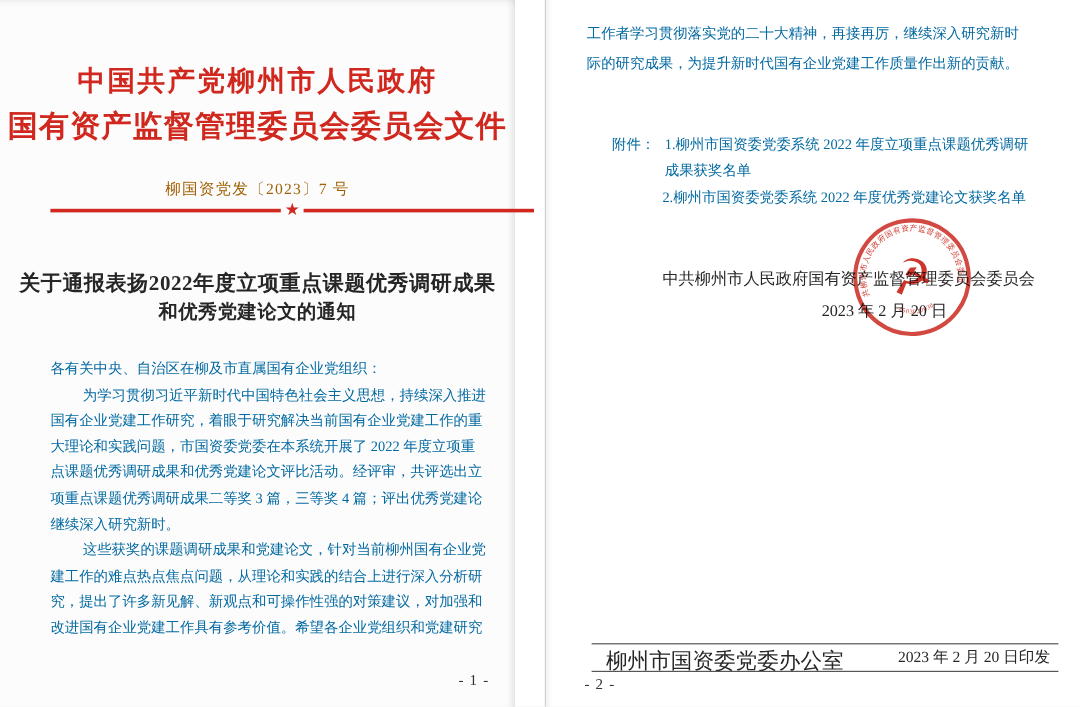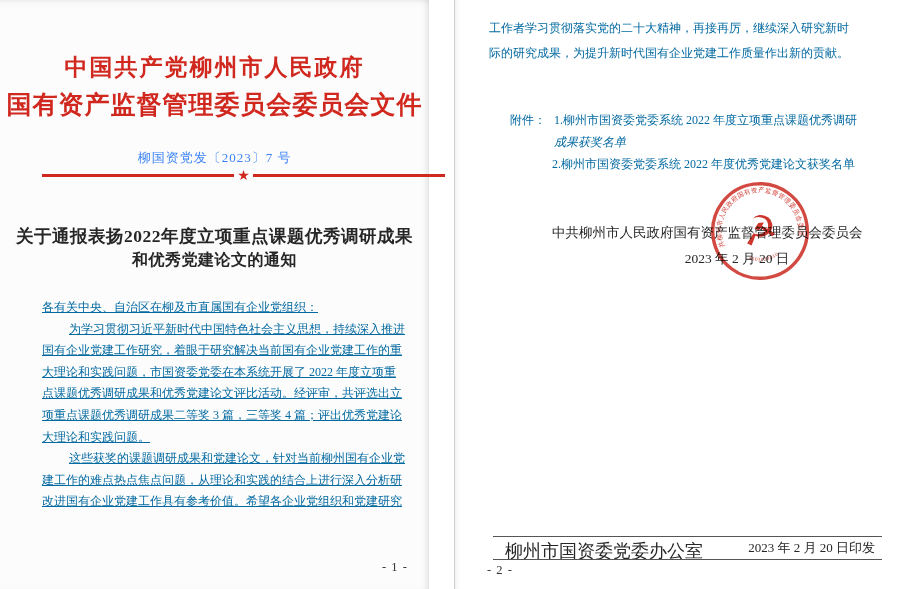--- a/index.html
+++ b/index.html
@@ -13,42 +13,42 @@
   .page-1{left:0;width:429px;background:#fcfcfc;box-shadow:inset -6px 0 8px -6px rgba(0,0,0,.18), inset 0 6px 8px -7px rgba(0,0,0,.12);}
   .page-2{left:455px;width:445px;background:#ffffff;box-shadow:inset 5px 0 7px -6px rgba(0,0,0,.14);}
   .page-divider{position:absolute;left:454px;top:0;width:1px;height:589px;background:#cfcfcf;}
 
   .red{color:#d0281e;}
   .center{left:0;right:0;text-align:center;}
   .abs{position:absolute;white-space:nowrap;}
 
   .hdr1{top:52px;font-size:23px;font-weight:bold;letter-spacing:2px;}
   .hdr2{top:88px;font-size:25px;font-weight:bold;letter-spacing:1px;}
-  .docnum{top:149px;font-size:13px;letter-spacing:1px;color:#3b82f6;}
+  .docnum{top:149px;font-size:13px;letter-spacing:1px;color:#a16207;}
 
   .red-rule{position:absolute;top:168px;left:42px;width:403px;display:flex;align-items:center;}
   .red-rule .seg{flex:1;height:3px;background:#d0281e;}
   .red-rule .star{font-size:14px;line-height:14px;color:#d0281e;padding:0 3px;font-family:"DejaVu Sans",sans-serif;}
 
   .title1{top:224px;font-size:17.5px;font-weight:bold;letter-spacing:.5px;}
   .title2{top:250px;font-size:16px;font-weight:bold;letter-spacing:.5px;}
 
   .body-block{position:absolute;font-size:12px;color:#0369a1;}
   .body-block > div{white-space:nowrap;}
-  .p1-body{left:42px;top:297px;line-height:21.6px;text-decoration:underline;}
+  .p1-body{left:42px;top:297px;line-height:21.6px;}
   .indent{padding-left:27px;}
   .pagenum{position:absolute;font-size:12.5px;letter-spacing:1px;color:#333;}
   .pn1{left:382px;top:560px;}
   .pn2{left:32px;top:563px;}
 
   .p2-body{left:34px;top:16px;line-height:25.2px;}
   .att-block{left:55px;top:109px;line-height:22px;}
   .att-row span{white-space:nowrap;}
   .att-label{display:inline-block;width:44px;}
-  .att-cont{padding-left:44px;font-style:italic;}
+  .att-cont{padding-left:44px;}
   .att-item2{padding-left:42px;}
 
   .signer{left:97px;top:224px;font-size:13.5px;}
   .sign-date{left:222px;top:250px;width:120px;text-align:center;font-size:13.5px;}
 
   .seal{position:absolute;left:253px;top:179px;width:104px;height:104px;
         transform:rotate(-8deg);mix-blend-mode:multiply;opacity:.92;}
 
   .footer-rule{position:absolute;left:38px;width:844px;height:1px;background:#555;}
   .fr-top{top:536px;width:389px;}
@@ -76,23 +76,24 @@
     <div class="abs center title1">关于通报表扬2022年度立项重点课题优秀调研成果</div>
     <div class="abs center title2">和优秀党建论文的通知</div>
 
     <div class="body-block p1-body">
       <div>各有关中央、自治区在柳及市直属国有企业党组织：</div>
       <div class="indent">为学习贯彻习近平新时代中国特色社会主义思想，持续深入推进</div>
       <div>国有企业党建工作研究，着眼于研究解决当前国有企业党建工作的重</div>
       <div>大理论和实践问题，市国资委党委在本系统开展了 2022 年度立项重</div>
       <div>点课题优秀调研成果和优秀党建论文评比活动。经评审，共评选出立</div>
       <div>项重点课题优秀调研成果二等奖 3 篇，三等奖 4 篇；评出优秀党建论</div>
-      <div>大理论和实践问题。</div>
+      <div>继续深入研究新时。</div>
       <div class="indent">这些获奖的课题调研成果和党建论文，针对当前柳州国有企业党</div>
       <div>建工作的难点热点焦点问题，从理论和实践的结合上进行深入分析研</div>
+      <div>究，提出了许多新见解、新观点和可操作性强的对策建议，对加强和</div>
       <div>改进国有企业党建工作具有参考价值。希望各企业党组织和党建研究</div>
     </div>
 
     <div class="pagenum pn1">- 1 -</div>
   </div>
 
   <div class="page-divider"></div>
 
   <div class="page page-2">
 

